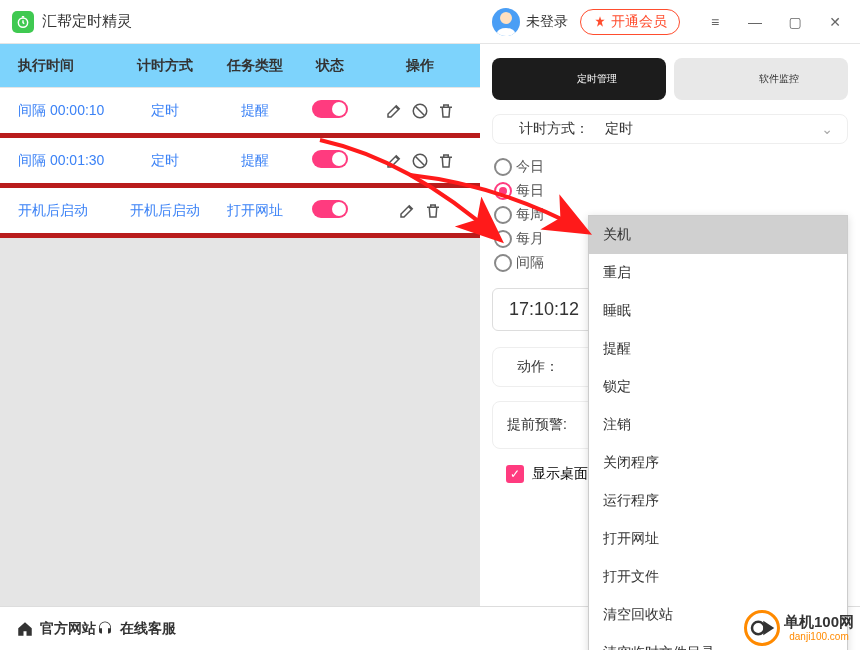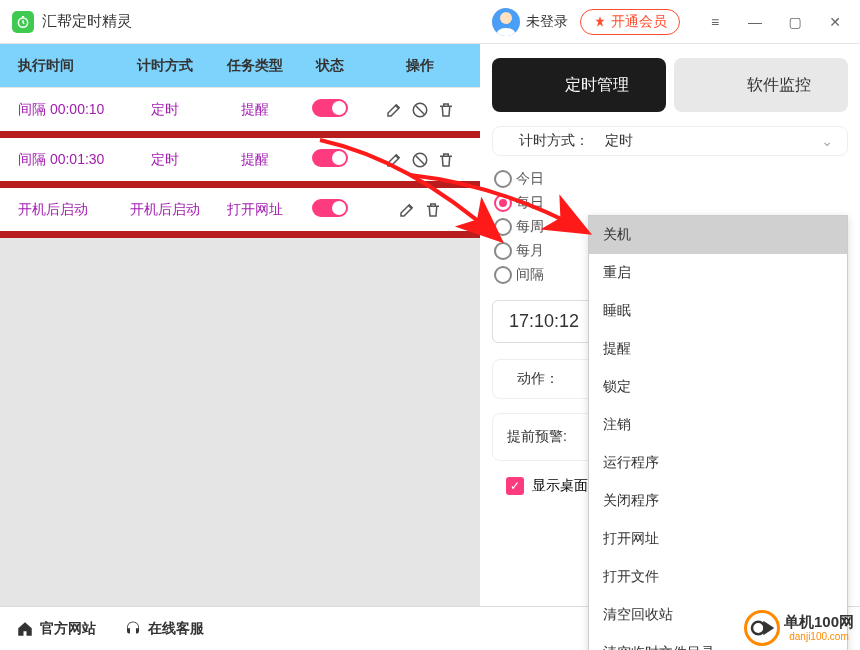--- a/index.html
+++ b/index.html
@@ -17,33 +17,33 @@
 .login-text { color: #333; font-size: 14px; }
 .vip-btn { background: #fff; border: 1.5px solid #ff4d2e; border-radius: 14px; padding: 3px 12px; display: flex; align-items: center; gap: 4px; color: #ff4d2e; font-size: 14px; margin-right: 18px; cursor: pointer; }
 .vip-btn svg { width: 14px; height: 14px; }
 .win-ctrl { display: flex; gap: 6px; align-items: center; }
 .win-ctrl span { width: 34px; height: 28px; display: flex; align-items: center; justify-content: center; color: #666; cursor: pointer; font-size: 14px; }
 
 .main { display: flex; height: 562px; }
 
 .left-panel { width: 480px; background: #e5e5e5; display: flex; flex-direction: column; }
 .table-header { background: #7dd3fc; display: flex; height: 44px; align-items: center; border-bottom: 1px solid #e5e5e5; font-weight: bold; color: #333; }
-.table-row { background: #fff; display: flex; height: 50px; align-items: center; border-bottom: 7px solid #b91c1c; color: #a21caf; }
+.table-row { background: #fff; display: flex; height: 50px; align-items: center; border-bottom: 5px solid #b91c1c; color: #3b82f6; }
 .col-time { width: 120px; padding-left: 18px; }
 .col-mode { width: 90px; text-align: center; }
 .col-type { width: 90px; text-align: center; }
 .col-status { width: 60px; text-align: center; }
 .col-ops { width: 120px; text-align: center; display: flex; gap: 8px; align-items: center; justify-content: center; }
 .toggle { width: 36px; height: 18px; background: #ff3b7f; border-radius: 9px; position: relative; display: inline-block; }
 .toggle::after { content: ''; position: absolute; width: 14px; height: 14px; background: #fff; border-radius: 50%; right: 2px; top: 2px; }
 .op-icon { width: 18px; height: 18px; display: flex; align-items: center; justify-content: center; color: #666; cursor: pointer; }
 
 .right-panel { flex: 1; padding: 14px 12px; background: #fff; position: relative; }
 .tabs { display: flex; gap: 8px; margin-bottom: 14px; }
-.tab { flex: 1; height: 54px; border-radius: 8px; display: flex; align-items: center; justify-content: center; font-size: 16px; cursor: pointer; padding-left: 36px; }
+.tab { flex: 1; height: 42px; border-radius: 8px; display: flex; align-items: center; justify-content: center; font-size: 10px; cursor: pointer; padding-left: 36px; }
 .tab.active { background: #1c1c1c; color: #fff; }
 .tab.inactive { background: #e8e8e8; color: #333; }
 .timer-mode-row { display: flex; align-items: center; border: 1px solid #eee; border-radius: 8px; height: 30px; margin-bottom: 14px; padding-left: 26px; }
 .timer-mode-label { color: #333; margin-right: 16px; }
 .timer-mode-select { flex: 1; display: flex; justify-content: space-between; align-items: center; padding-right: 14px; color: #333; }
 .chevron-down { color: #aaa; }
 .freq-row { display: flex; gap: 6px; margin-bottom: 16px; padding: 0 2px; flex-direction: column; }
 .freq-item { display: flex; align-items: center; gap: 4px; font-size: 14px; color: #555; cursor: pointer; }
 .radio-circle { width: 18px; height: 18px; border: 2px solid #888; border-radius: 50%; display: flex; align-items: center; justify-content: center; }
 .radio-circle.checked { border-color: #ff3b7f; }
@@ -54,21 +54,21 @@
 .action-label { color: #333; padding-left: 20px; padding-right: 8px; }
 .warn-row { display: flex; border: 1px solid #eee; border-radius: 8px; padding: 14px; margin-bottom: 16px; }
 .warn-label { color: #333; }
 .check-row { display: flex; align-items: center; gap: 8px; margin-bottom: 20px; padding-left: 14px; }
 .checkbox { width: 18px; height: 18px; border: 2px solid #ff3b7f; border-radius: 3px; background: #ff3b7f; color: #fff; display: flex; align-items: center; justify-content: center; font-size: 12px; }
 
 .dropdown { position: absolute; top: 215px; left: 588px; width: 260px; background: #fff; border: 1px solid #ccc; box-shadow: 0 2px 8px rgba(0,0,0,.15); z-index: 100; }
 .dropdown-item { padding: 10px 14px; color: #333; cursor: pointer; }
 .dropdown-item.hover { background: #d0d0d0; }
 
-.bottom-bar { height: 44px; border-top: 1px solid #ddd; display: flex; align-items: center; padding: 0 16px; gap: 28px; background: #fff; }
+.bottom-bar { height: 44px; border-top: 1px solid #ddd; display: flex; align-items: center; padding: 0 16px; background: #fff; }
 .bottom-link { display: flex; align-items: center; gap: 6px; color: #333; font-weight: bold; cursor: pointer; }
 
 .arrow { position: absolute; z-index: 200; pointer-events: none; }
 .arrow svg { overflow: visible; }
 
 .watermark { position: absolute; right: 6px; bottom: 4px; z-index: 300; display: flex; align-items: center; gap: 4px; }
 .watermark-circle { width: 36px; height: 36px; border: 3px solid #ff8a00; border-radius: 50%; display: flex; align-items: center; justify-content: center; }
 .watermark-circle svg { width: 30px; height: 30px; }
 .watermark-text { display: flex; flex-direction: column; line-height: 1.1; text-align: center; }
 .watermark-cn { color: #333; font-size: 15px; font-weight: bold; }
@@ -249,22 +249,22 @@
 </div>
 
 <div class="dropdown">
   <div id="dropdown-items">
       <div class="dropdown-item hover">关机</div>
       <div class="dropdown-item">重启</div>
       <div class="dropdown-item">睡眠</div>
       <div class="dropdown-item">提醒</div>
       <div class="dropdown-item">锁定</div>
       <div class="dropdown-item">注销</div>
+      <div class="dropdown-item">关闭程序</div>
       <div class="dropdown-item">运行程序</div>
-      <div class="dropdown-item">关闭程序</div>
       <div class="dropdown-item">打开网址</div>
       <div class="dropdown-item">打开文件</div>
       <div class="dropdown-item">清空回收站</div>
       <div class="dropdown-item">清空临时文件目录</div>
     </div>
 </div>
 
 <div class="arrow" style="left:310px; top:130px;">
 <svg width="200" height="130">
       <defs>

